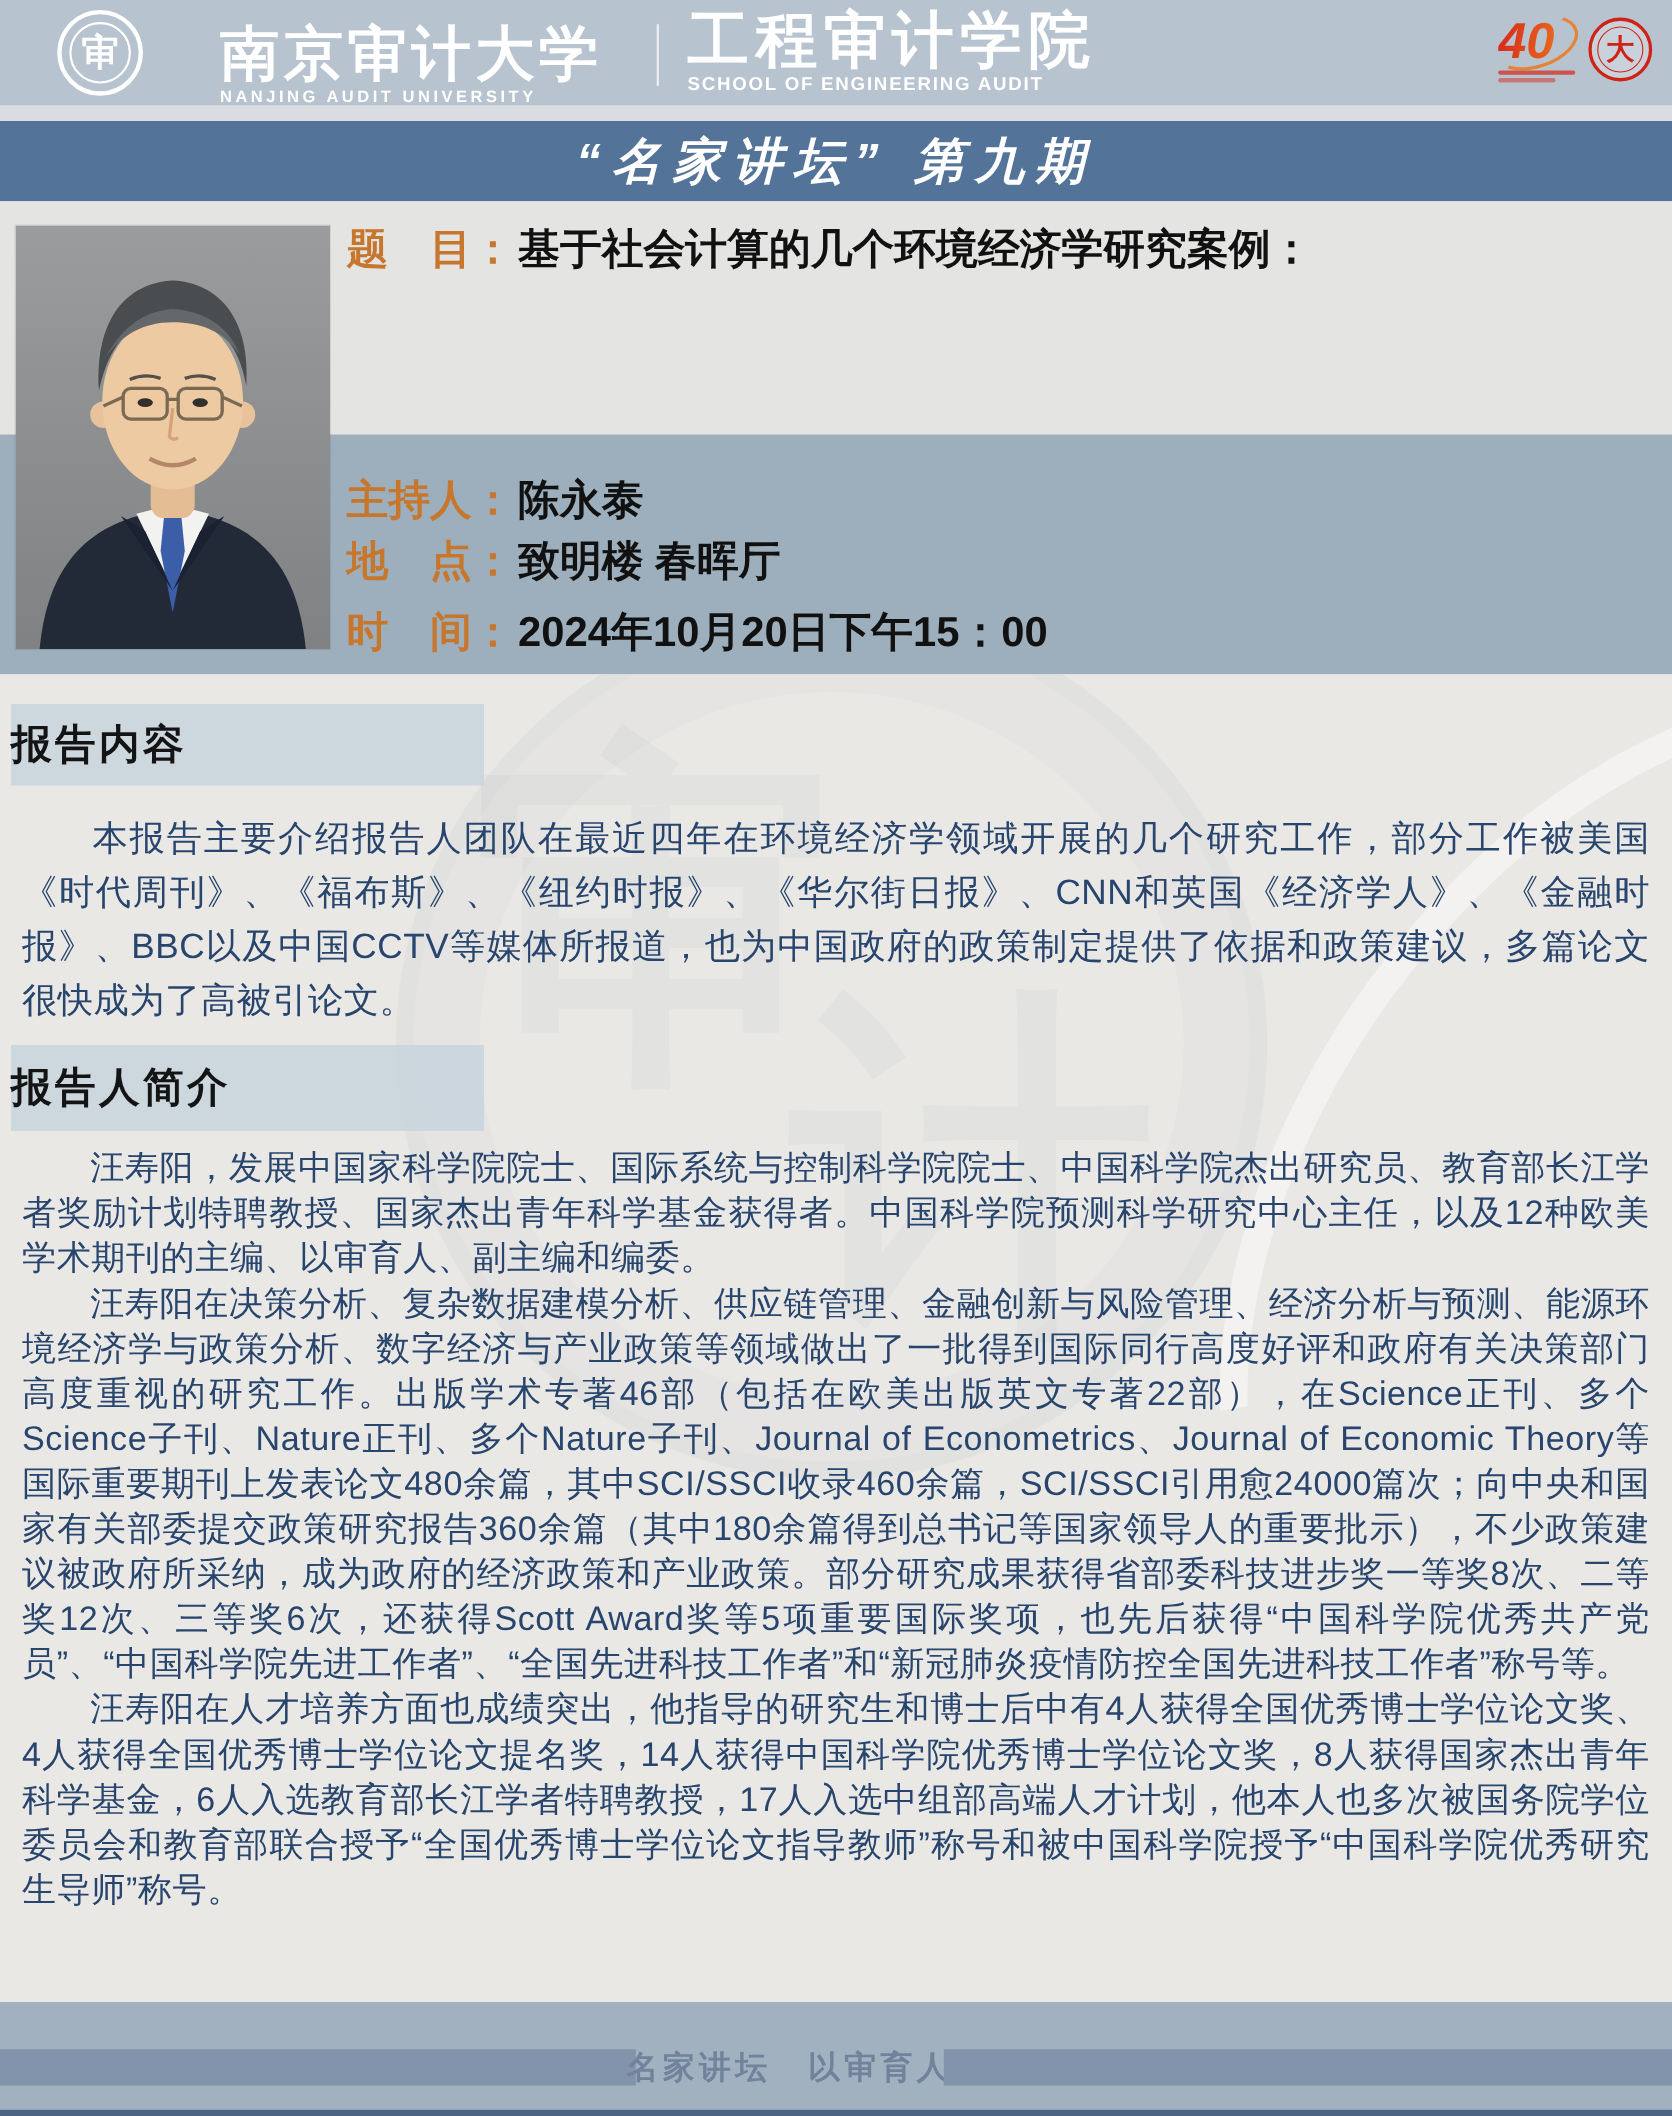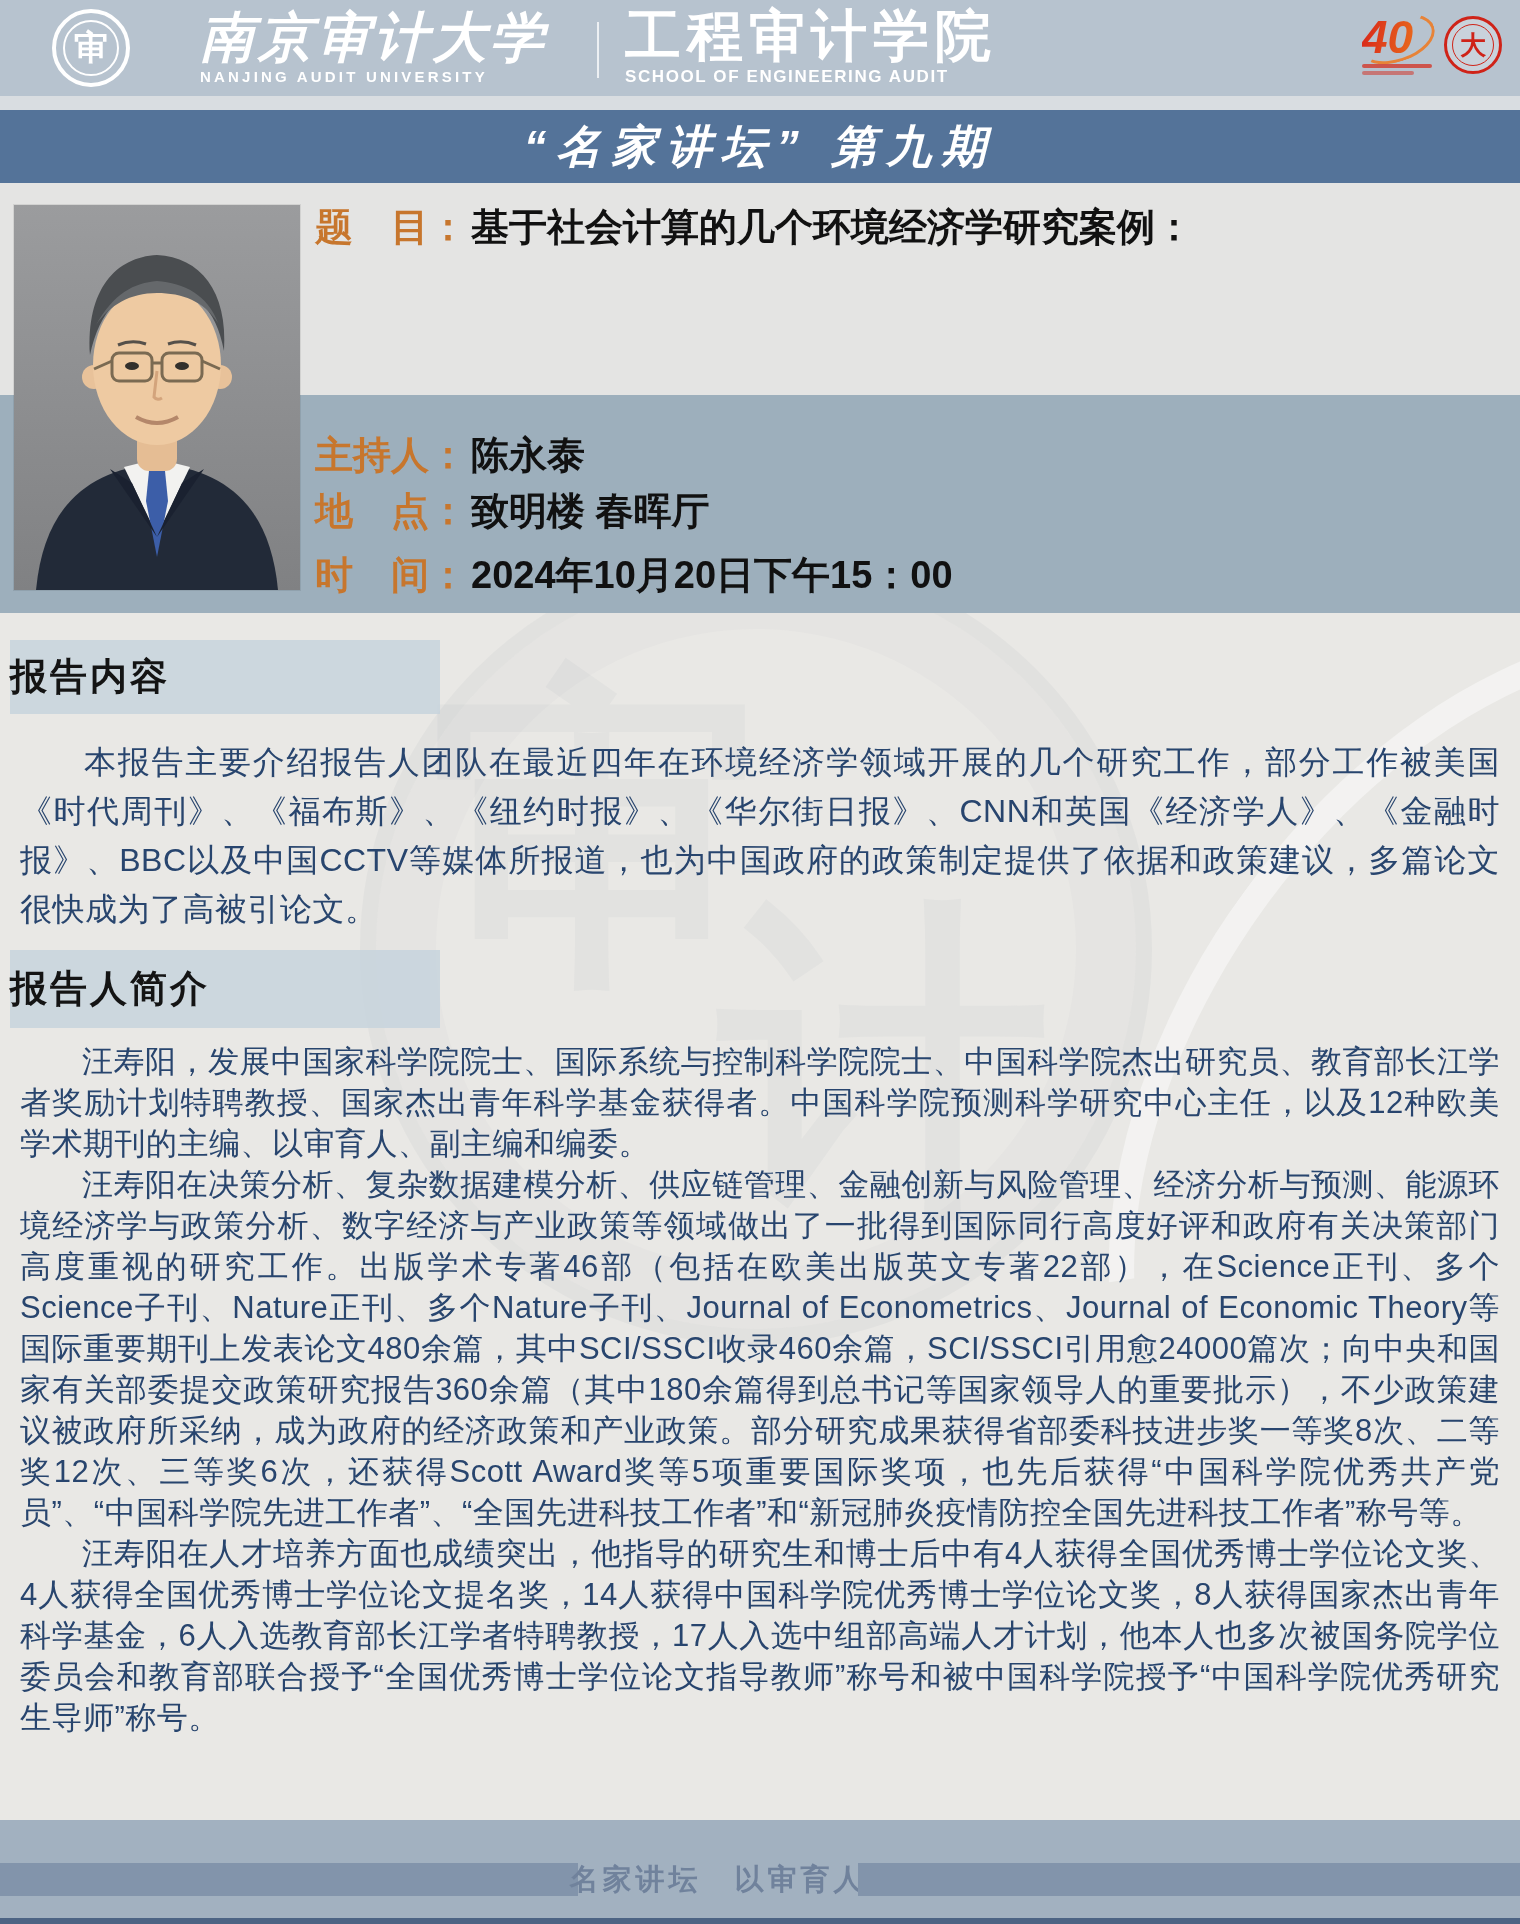--- a/index.html
+++ b/index.html
@@ -17,21 +17,21 @@
     position:absolute;left:52px;top:9px;width:78px;height:78px;border-radius:50%;
     border:4px solid #ffffff;box-sizing:border-box;
   }
   .uni-seal .inner{
     position:absolute;left:7px;top:7px;width:56px;height:56px;border-radius:50%;
     border:2px solid #ffffff;box-sizing:border-box;
     display:flex;align-items:center;justify-content:center;
     color:#fff;font-size:34px;font-weight:bold;
   }
   .uni-name{position:absolute;left:200px;top:8px;width:380px;color:#fff;}
-  .uni-name .cn{font-size:54px;font-weight:bold;font-style:italic;letter-spacing:4px;line-height:58px;white-space:nowrap;}
+  .uni-name .cn{font-size:54px;font-weight:bold;letter-spacing:4px;line-height:58px;white-space:nowrap;margin-top:12px;}
   .uni-name .en{font-size:15px;font-weight:bold;letter-spacing:3.2px;margin-top:2px;white-space:nowrap;}
   .header-divider{position:absolute;left:597px;top:22px;width:2px;height:56px;background:rgba(255,255,255,.75);}
   .college-name{position:absolute;left:625px;top:6px;color:#fff;}
   .college-name .cn{font-size:56px;font-weight:bold;letter-spacing:6px;line-height:60px;white-space:nowrap;}
   .college-name .en{font-size:17px;font-weight:bold;letter-spacing:1.6px;margin-top:1px;white-space:nowrap;}
   .logo40{position:absolute;left:1362px;top:14px;width:78px;height:70px;color:#e2401f;}
   .logo40 .num{
     font-size:46px;font-weight:bold;font-style:italic;line-height:46px;
     background:linear-gradient(100deg,#d8251a,#f08a1e);
     -webkit-background-clip:text;background-clip:text;color:transparent;white-space:nowrap;

